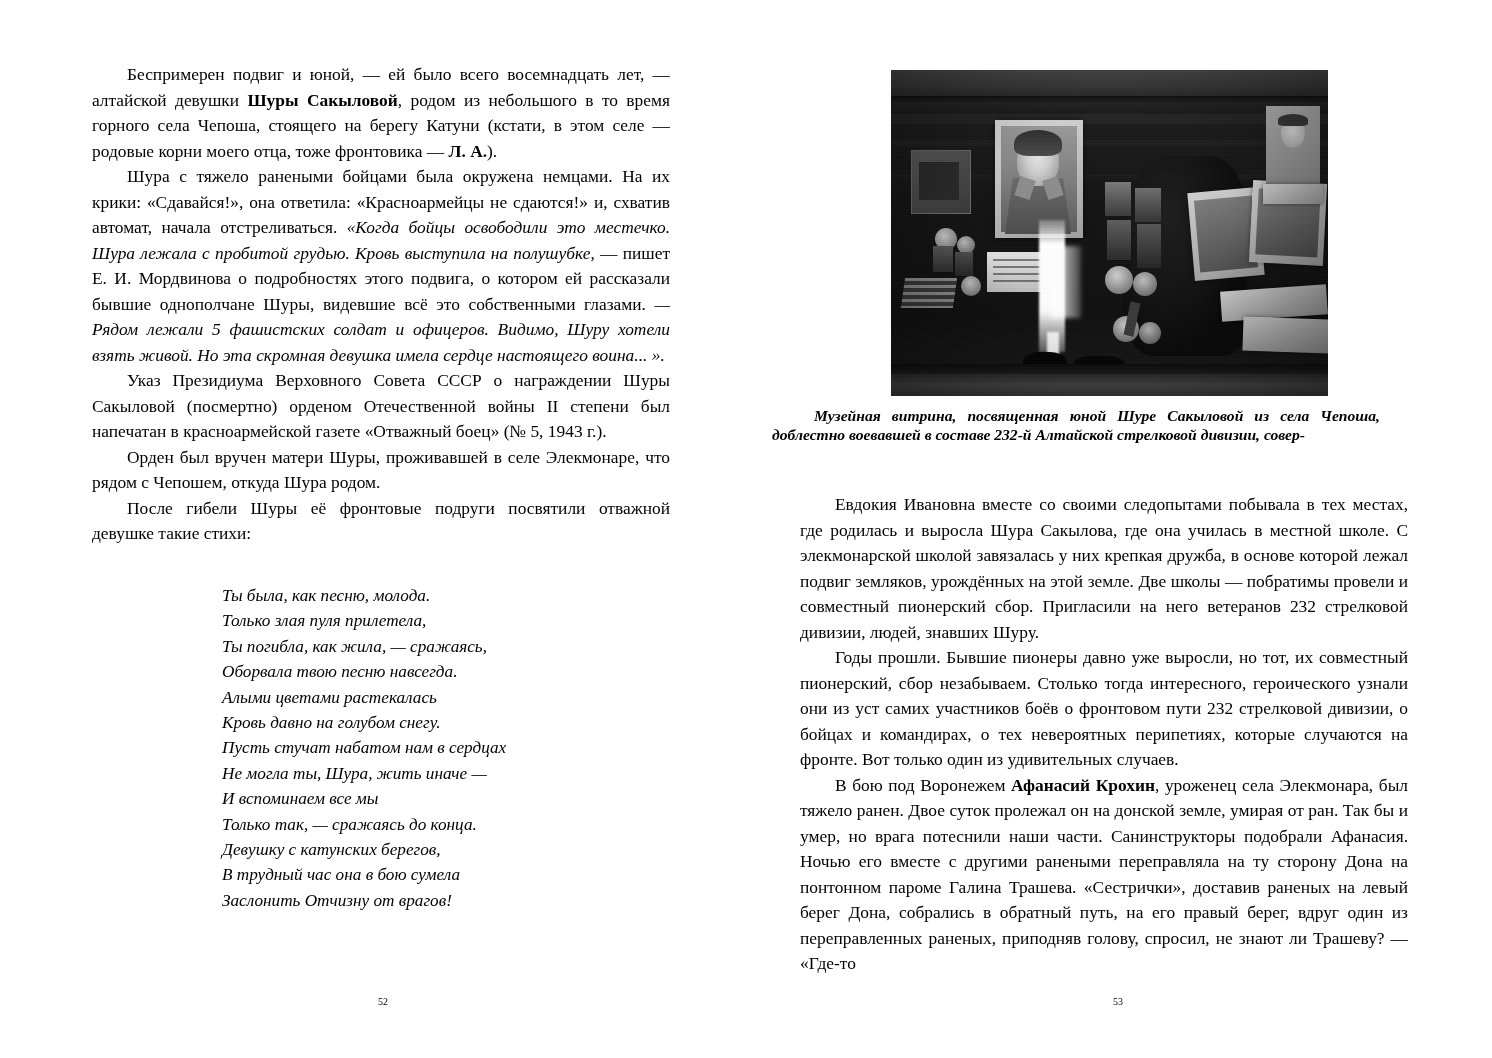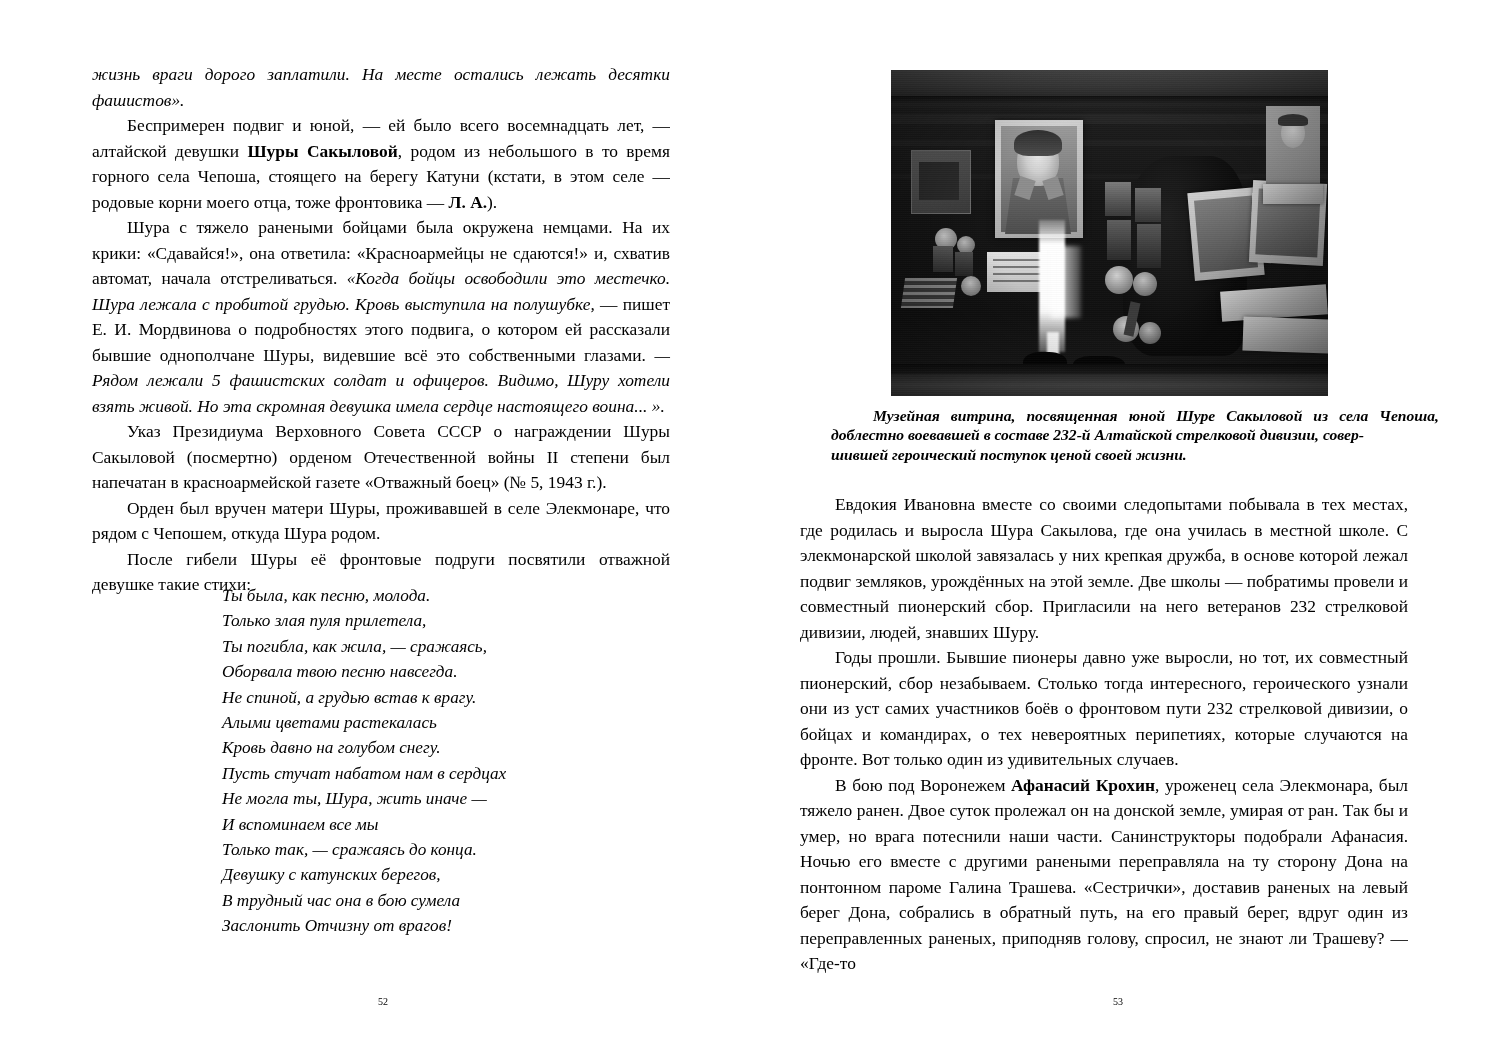--- a/index.html
+++ b/index.html
@@ -20,21 +20,21 @@
 
   .col{
     position:absolute;
     font-size:17.4px;
     line-height:25.5px;
     text-align:justify;
     text-justify:inter-word;
     -webkit-hyphens:none;hyphens:none;
   }
   .col-left{left:92px;top:62px;width:578px;}
-  .col-right-caption{left:831px;top:406px;width:608px;}
+  .col-right-caption{left:772px;top:406px;width:608px;}
   .col-right-body{left:800px;top:492px;width:608px;}
 
   p{margin:0;}
   p.ind{text-indent:35px;}
   p.noind{text-indent:0;}
 
   .it{font-style:italic;}
   .bd{font-weight:bold;}
 
   
@@ -212,39 +212,37 @@
   }
 </style>
 </head>
 <body>
 
 <div class="spread">
 
   <div class="page page-left">
 
     <div class="col col-left">
-      <p class="noind"><span class="it">жизнь враги дорого заплатили. На месте остались лежать десятки фашистов».</span></p>
 
       <p class="ind"><span>Беспримерен подвиг и юной, — ей было всего восемнадцать лет, — алтайской девушки </span><span class="bd">Шуры Сакыловой</span><span>, родом из небольшого в то время горного села Чепоша, стоящего на берегу Катуни (кстати, в этом селе — родовые корни моего отца, тоже фронтовика — </span><span class="bd">Л. А.</span><span>).</span></p>
 
       <p class="ind"><span>Шура с тяжело ранеными бойцами была окружена немцами. На их крики: «Сдавайся!», она ответила: «Красноармейцы не сдаются!» и, схватив автомат, начала отстреливаться. </span><span class="it">«Когда бойцы освободили это местечко. Шура лежала с пробитой грудью. Кровь выступила на полушубке, </span><span>— пишет Е. И. Мордвинова о подробностях этого подвига, о котором ей рассказали бывшие однополчане Шуры, видевшие всё это собственными глазами. </span><span class="it">— Рядом лежали 5 фашистских солдат и офицеров. Видимо, Шуру хотели взять живой. Но эта скромная девушка имела сердце настоящего воина... ».</span></p>
 
       <p class="ind"><span>Указ Президиума Верховного Совета СССР о награждении Шуры Сакыловой (посмертно) орденом Отечественной войны II степени был напечатан в красноармейской газете «Отважный боец» (№ 5, 1943 г.).</span></p>
 
       <p class="ind"><span>Орден был вручен матери Шуры, проживавшей в селе Элекмонаре, что рядом с Чепошем, откуда Шура родом.</span></p>
 
       <p class="ind"><span>После гибели Шуры её фронтовые подруги посвятили отважной девушке такие стихи:</span></p>
     </div>
 
     <div class="poem">
       <div>Ты была, как песню, молода.</div>
       <div>Только злая пуля прилетела,</div>
       <div>Ты погибла, как жила, — сражаясь,</div>
       <div>Оборвала твою песню навсегда.</div>
-      <div>Не спиной, а грудью встав к врагу.</div>
       <div>Алыми цветами растекалась</div>
       <div>Кровь давно на голубом снегу.</div>
       <div>Пусть стучат набатом нам в сердцах</div>
       <div>Не могла ты, Шура, жить иначе —</div>
       <div>И вспоминаем все мы</div>
       <div>Только так, — сражаясь до конца.</div>
       <div>Девушку с катунских берегов,</div>
       <div>В трудный час она в бою сумела</div>
       <div>Заслонить Отчизну от врагов!</div>
     </div>
@@ -324,21 +322,20 @@
     <div class="ph shelf-bot"></div>
 
     <div class="ph vignette"></div>
     <div class="ph grain"></div>
   </div>
 
   <div class="col col-right-caption">
     <div class="caption">
       <span>Музейная витрина, посвященная юной Шуре Сакыловой из села Чепоша,</span>
       <span>доблестно воевавшей в составе 232-й Алтайской стрелковой дивизии, совер-</span>
-      <span class="last">шившей героический поступок ценой своей жизни.</span>
     </div>
   </div>
 
   <div class="col col-right-body">
     <p class="ind"><span>Евдокия Ивановна вместе со своими следопытами побывала в тех местах, где родилась и выросла Шура Сакылова, где она училась в местной школе. С элекмонарской школой завязалась у них крепкая дружба, в основе которой лежал подвиг земляков, урождённых на этой земле. Две школы — побратимы провели и совместный пионерский сбор. Пригласили на него ветеранов 232 стрелковой дивизии, людей, знавших Шуру.</span></p>
     <p class="ind"><span>Годы прошли. Бывшие пионеры давно уже выросли, но тот, их совместный пионерский, сбор незабываем. Столько тогда интересного, героического узнали они из уст самих участников боёв о фронтовом пути 232 стрелковой дивизии, о бойцах и командирах, о тех невероятных перипетиях, которые случаются на фронте. Вот только один из удивительных случаев.</span></p>
     <p class="ind"><span>В бою под Воронежем </span><span class="bd">Афанасий Крохин</span><span>, уроженец села Элекмонара, был тяжело ранен. Двое суток пролежал он на донской земле, умирая от ран. Так бы и умер, но врага потеснили наши части. Санинструкторы подобрали Афанасия. Ночью его вместе с другими ранеными переправляла на ту сторону Дона на понтонном пароме Галина Трашева. «Сестрички», доставив раненых на левый берег Дона, собрались в обратный путь, на его правый берег, вдруг один из переправленных раненых, приподняв голову, спросил, не знают ли Трашеву? — «Где-то</span></p>
   </div>
 
   <div class="folio folio-r">53</div>

